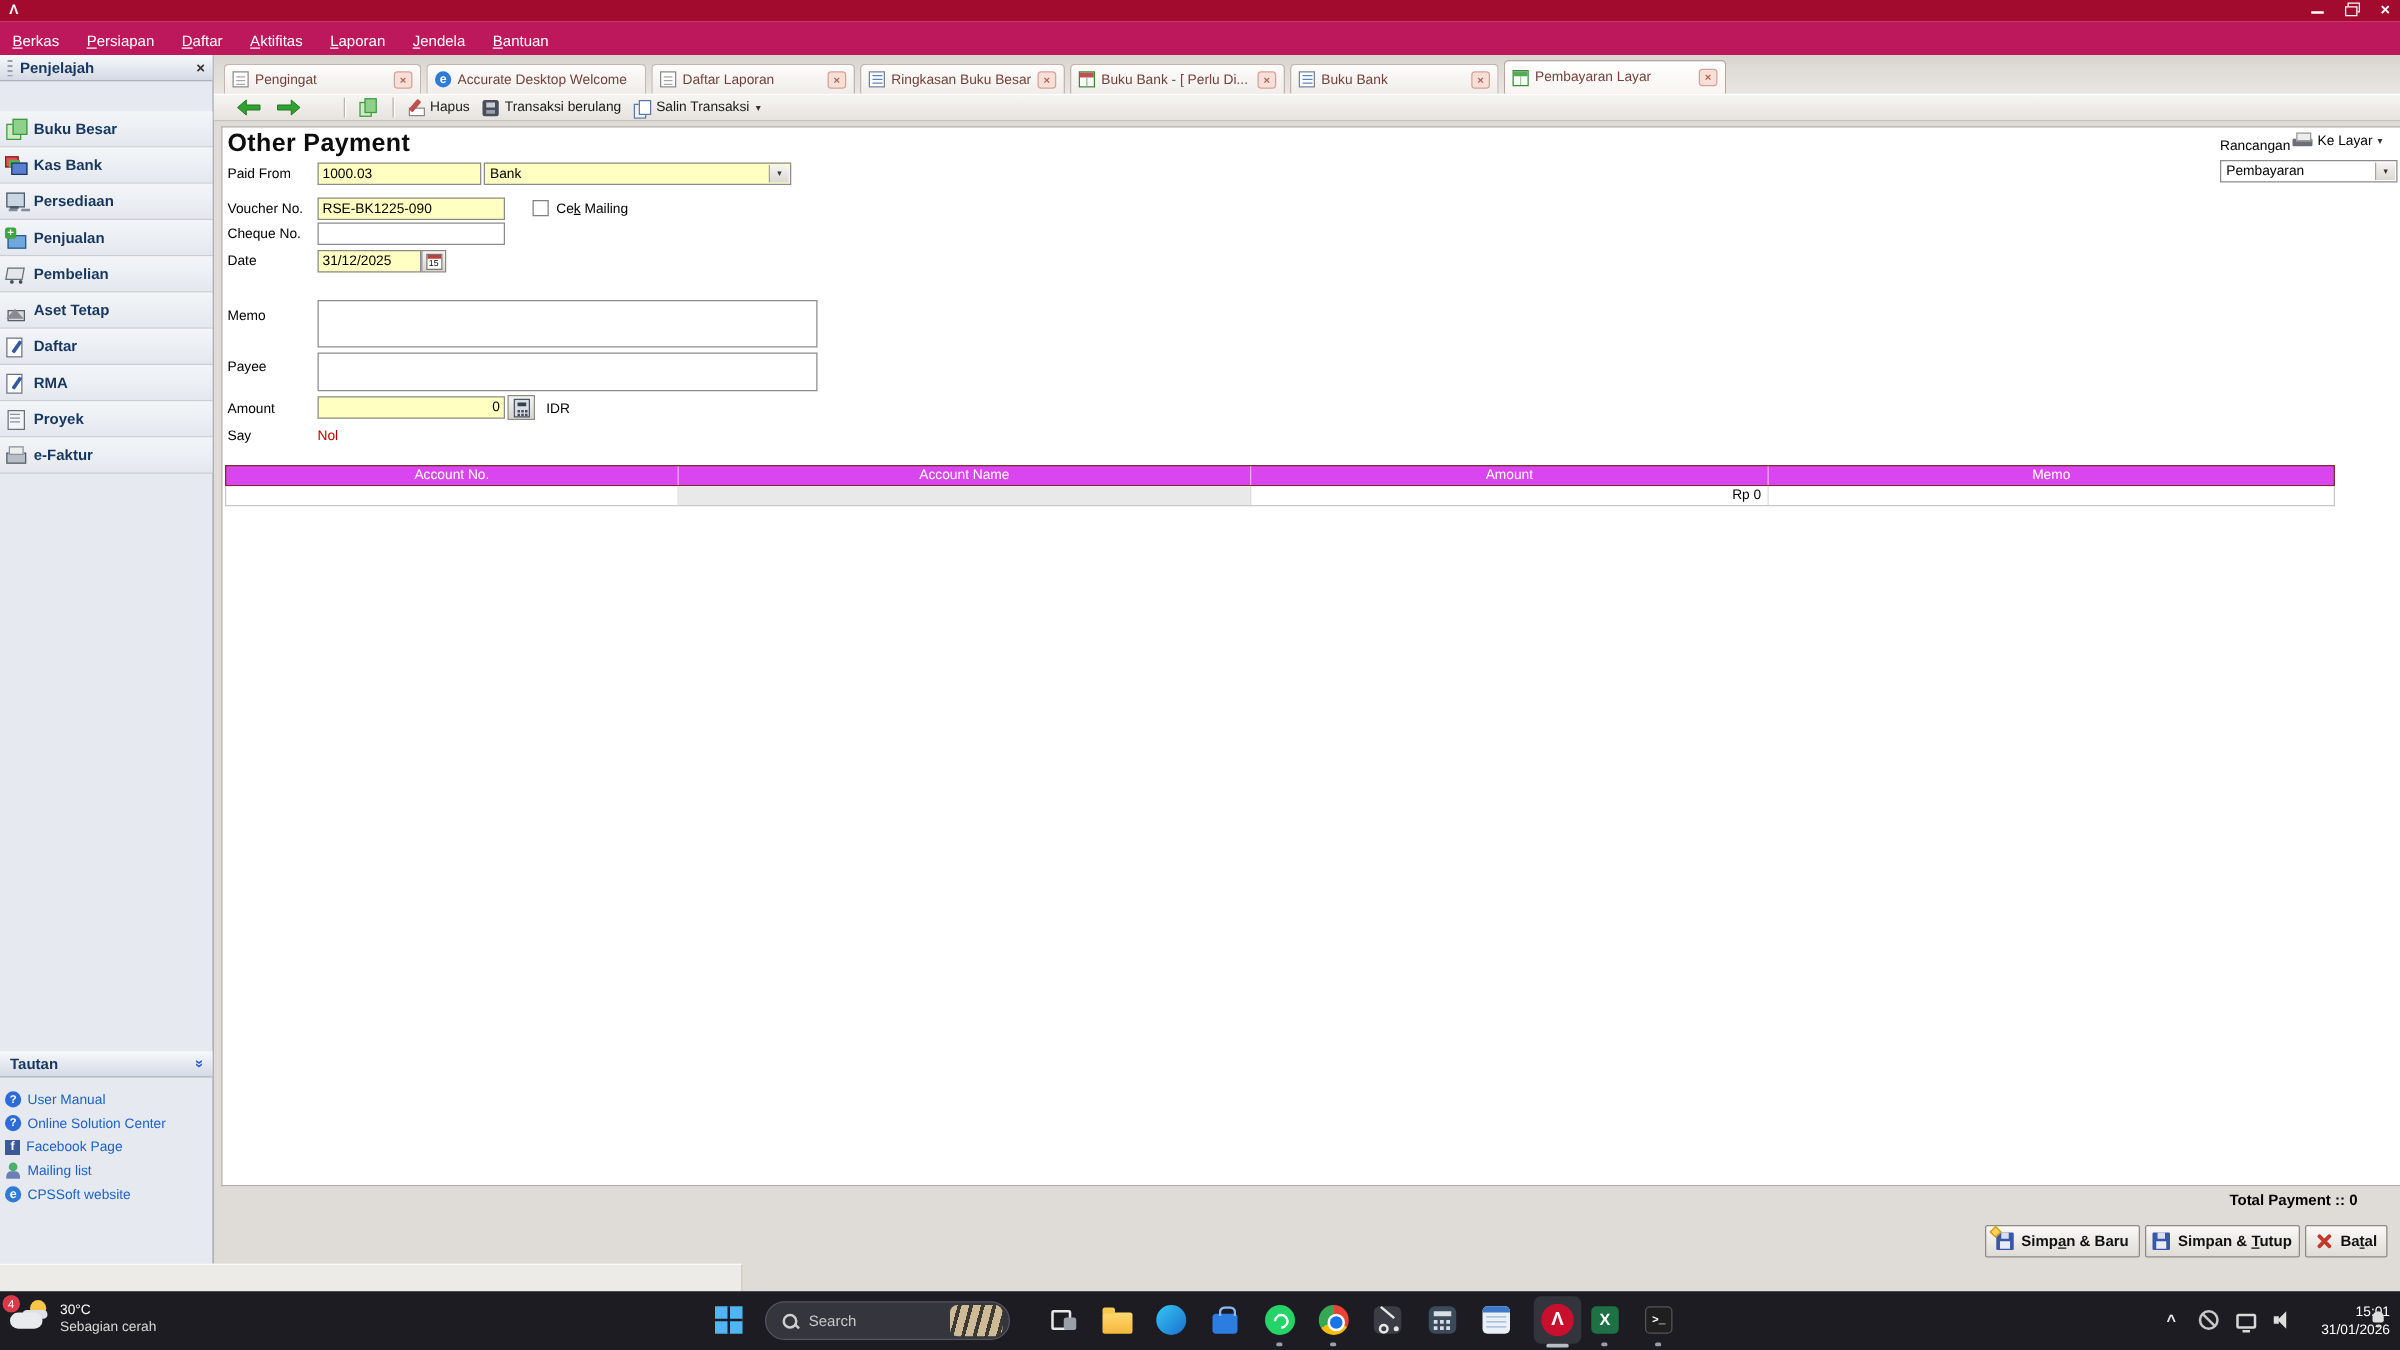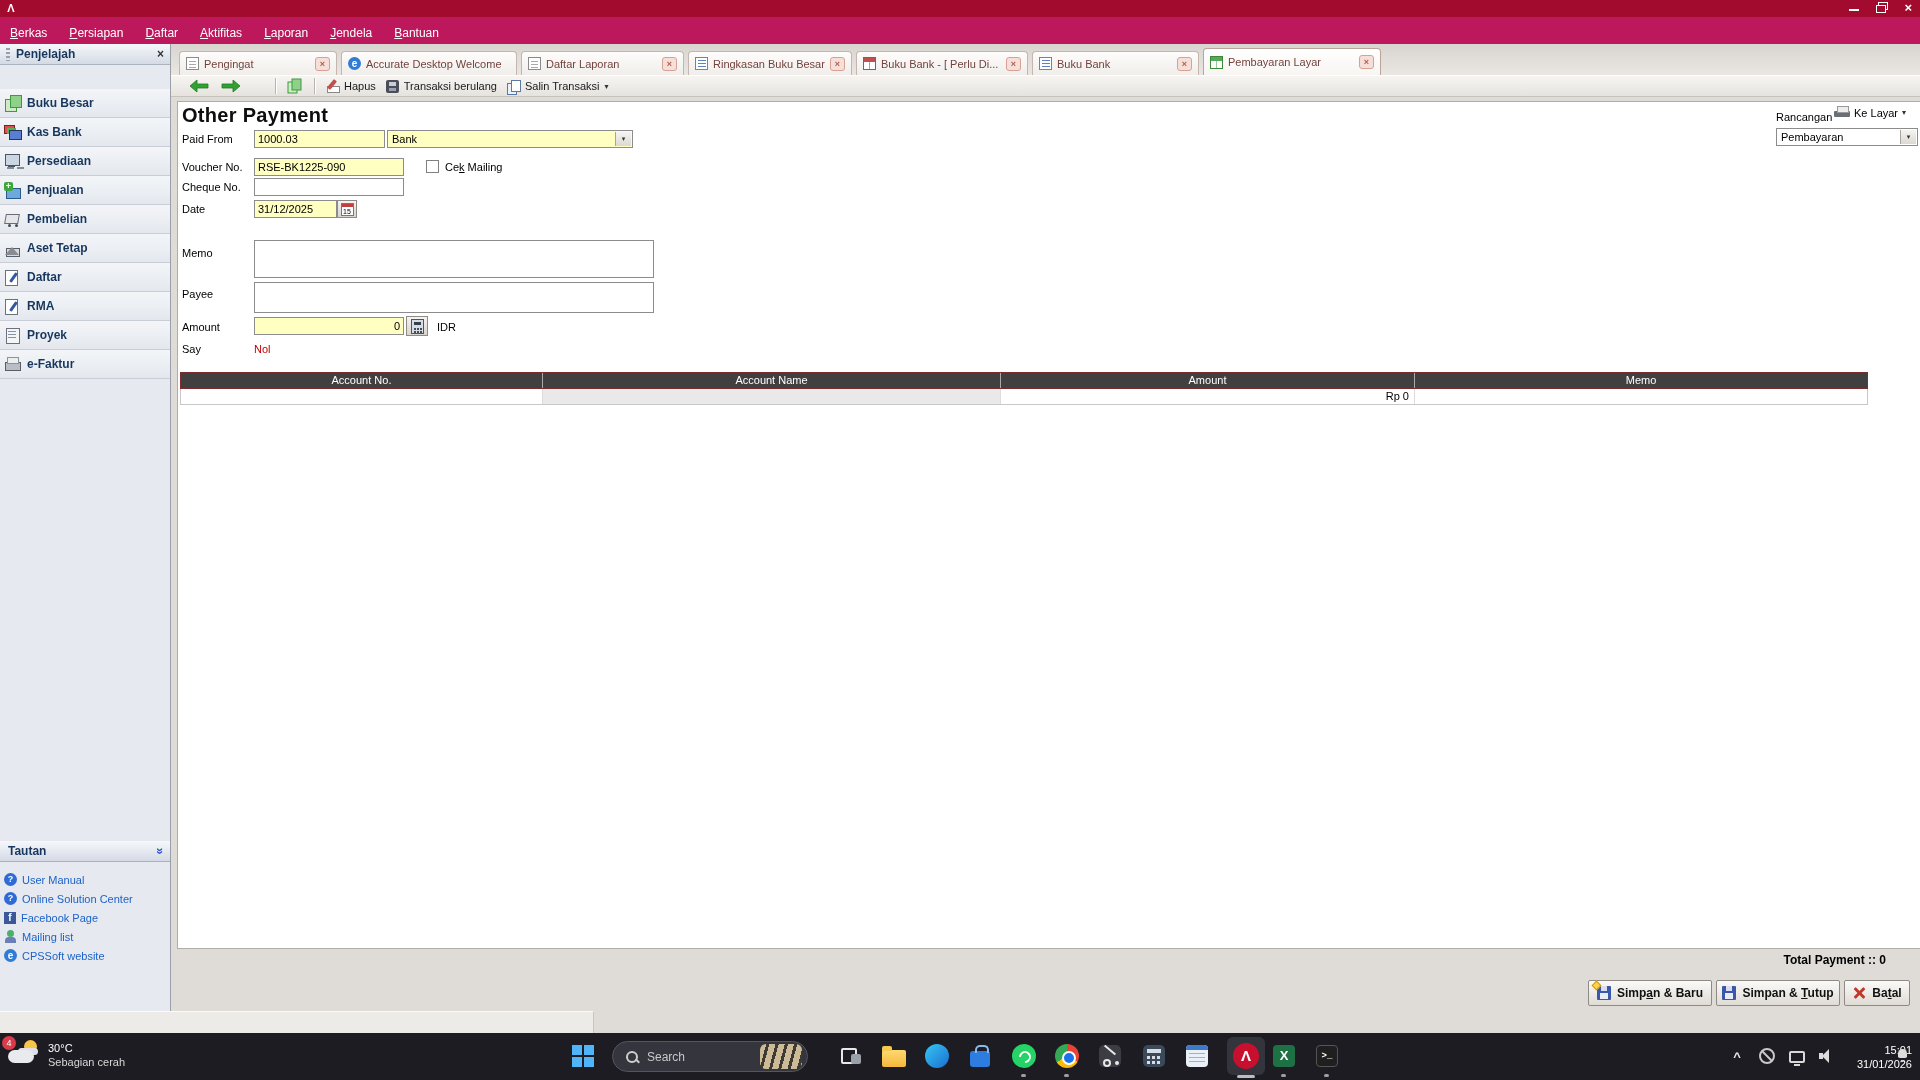--- a/index.html
+++ b/index.html
@@ -111,21 +111,21 @@
   .calcic{width:13px;height:15px;background:#D8DCE4;border:1px solid #4A5566;position:relative}
   .calcic::before{content:"";position:absolute;left:2px;top:2px;right:2px;height:3px;background:#33404E}
   .calcic::after{content:"";position:absolute;left:2px;top:8px;width:2px;height:2px;background:#454D58;box-shadow:3px 0 0 #454D58,6px 0 0 #454D58,0 3px 0 #454D58,3px 3px 0 #454D58,6px 3px 0 #454D58}
   .cb{position:absolute;width:13px;height:13px;background:#fff;border:1px solid #808080;cursor:pointer}
   .red{color:#C00000}
   .prn{width:16px;height:13px;position:relative;display:inline-block}
   .prn::before{content:"";position:absolute;left:0;top:5px;width:16px;height:6px;background:#6A6E76;border-radius:1px}
   .prn::after{content:"";position:absolute;left:3px;top:0;width:10px;height:5px;background:#EDEDED;border:1px solid #999}
 
   
-  .grid-head{display:flex;border:1px solid #7E2B2B;background:#404040;height:17px}
+  .grid-head{display:flex;border:1px solid #7E2B2B;background:#d946ef;height:17px}
   .gh{color:#fff;font-size:11px;text-align:center;line-height:15px;border-right:1px solid rgba(255,255,255,.55)}
   .gh:last-child{border-right:none}
   .grid-row{display:flex;border:1px solid #C8C8C8;border-top:none;height:16px;background:#fff}
   .gc{font-size:11px;line-height:14px;border-right:1px solid #DCDCDC;padding:0 5px}
   .gc:last-child{border-right:none}
   .gc-gray{background:#E9E9E9}
   .gc-amt{text-align:right}
 
   
   .total-line{font-size:12px;font-weight:bold;color:#000;text-align:right}

